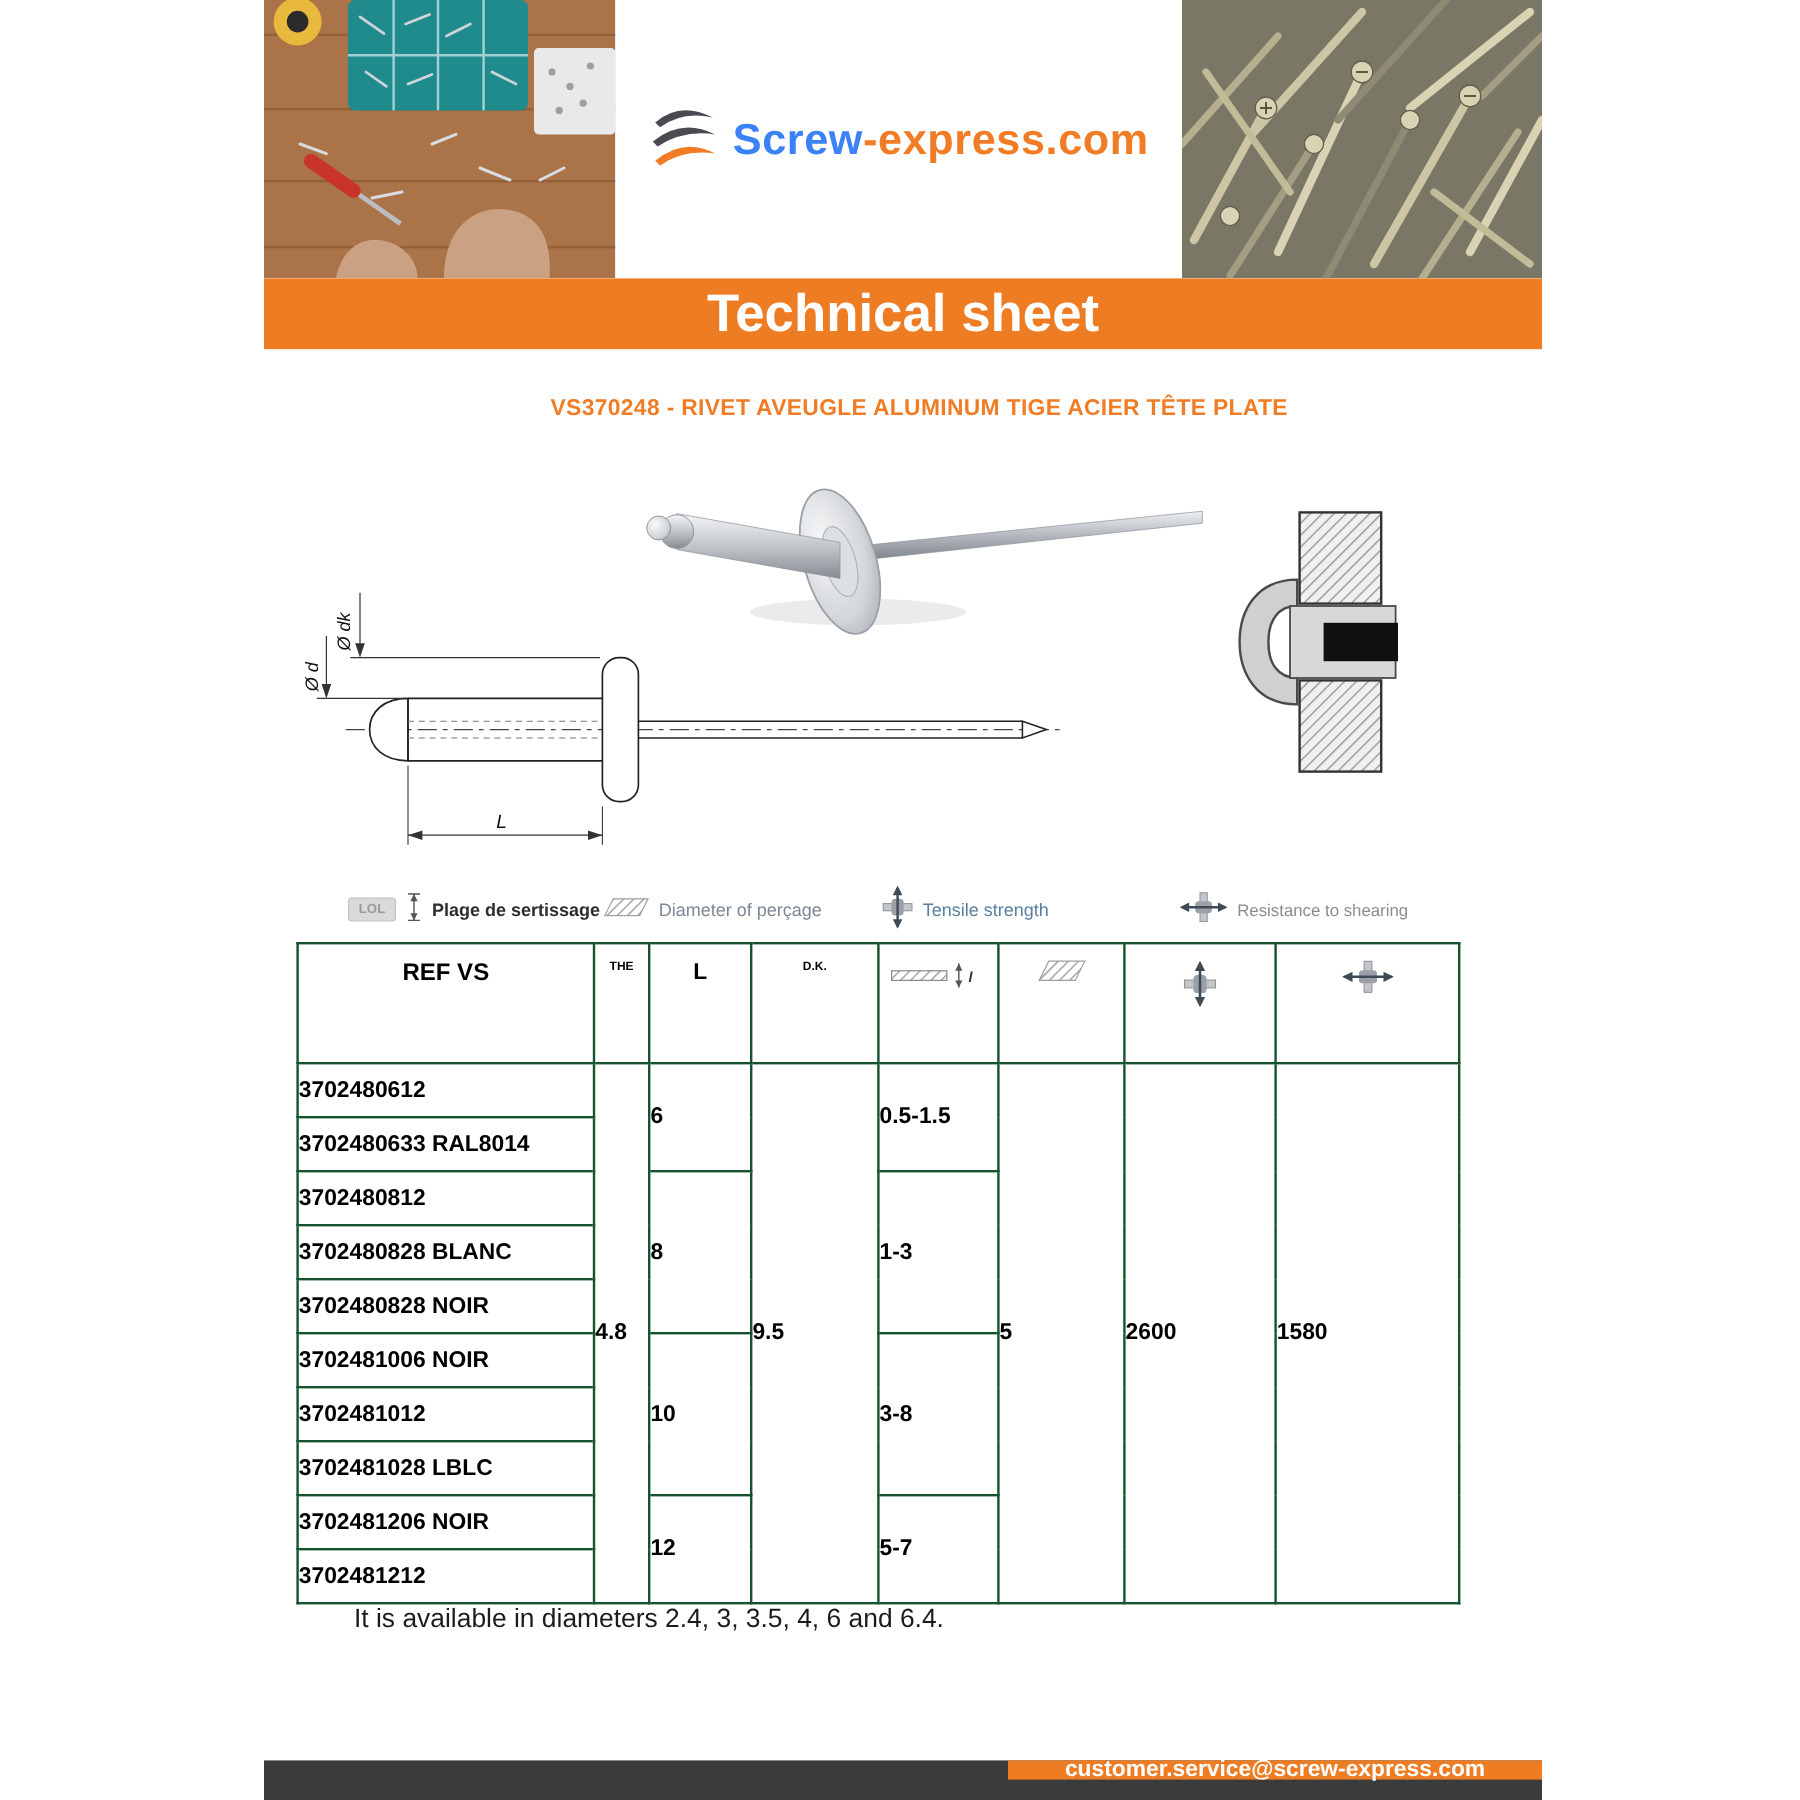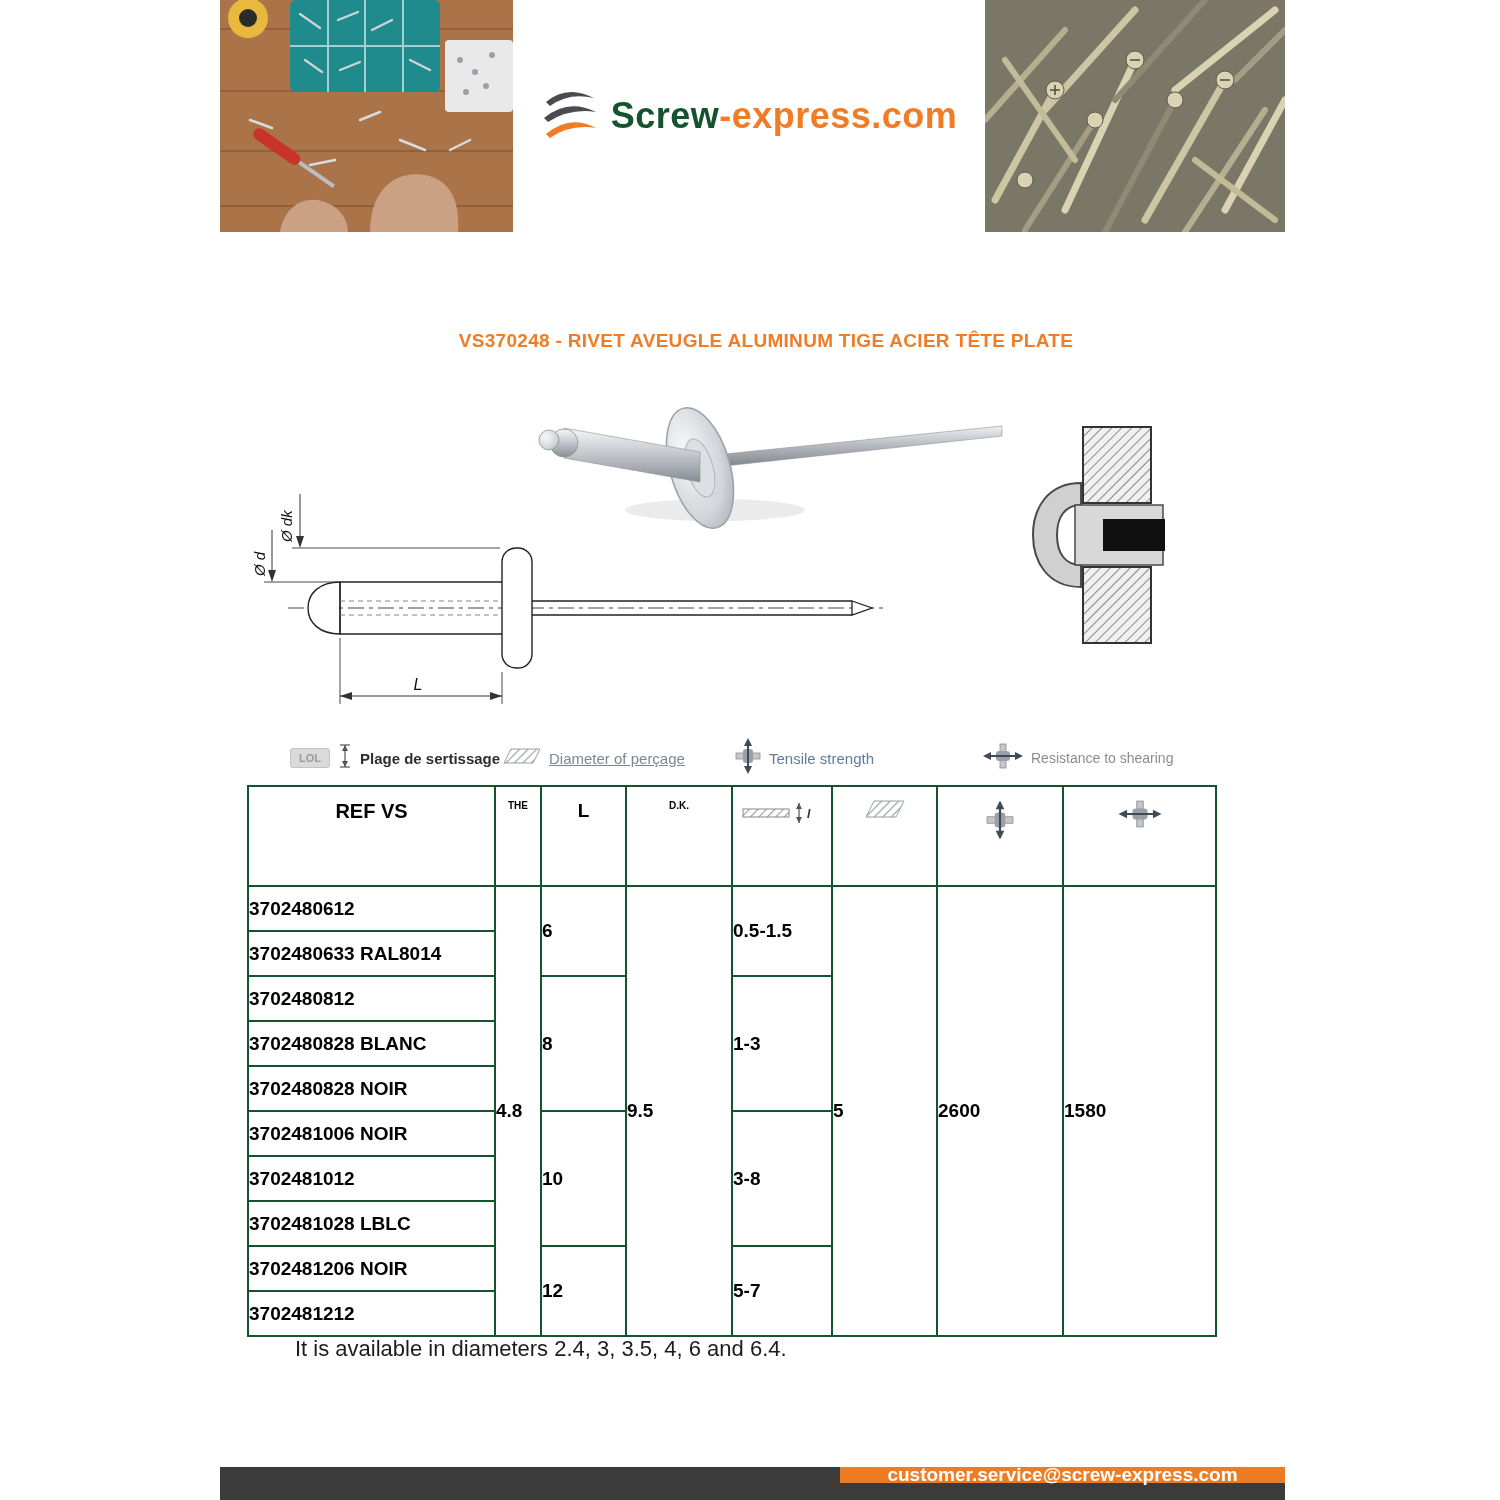--- a/index.html
+++ b/index.html
@@ -6,21 +6,21 @@
   body{width:1500px;height:1500px;background:#ffffff;font-family:"Liberation Sans",sans-serif;}
   .page{position:relative;width:1500px;height:1500px;background:#fff;overflow:hidden;}
 
   
   .header-photo{position:absolute;top:0;height:232px;overflow:hidden;}
   .photo-left{left:220px;width:293px;}
   .photo-right{left:985px;width:300px;}
   .logo-area{position:absolute;left:513px;top:0;width:472px;height:232px;background:#fff;
              display:flex;align-items:center;justify-content:center;gap:12px;}
   .logo-text{font-size:36px;font-weight:bold;letter-spacing:.5px;white-space:nowrap;}
-  .logo-part1{color:#14532d;}
+  .logo-part1{color:#3b82f6;}
   .logo-part2{color:#f07d26;}
 
   .banner{position:absolute;left:220px;top:232px;width:1065px;height:59px;background:#ee7c23;
           color:#fff;font-size:44px;font-weight:bold;display:flex;align-items:center;justify-content:center;}
 
   .product-title{position:absolute;left:16px;top:330px;width:1500px;text-align:center;
                  color:#f07d26;font-size:19px;font-weight:bold;letter-spacing:.3px;}
 
   
   .rivet-photo{position:absolute;left:490px;top:368px;}
@@ -30,21 +30,21 @@
   
   .legend{position:absolute;left:247px;top:738px;width:985px;height:40px;}
   .legend-item{position:absolute;top:0;height:40px;display:flex;align-items:center;gap:8px;white-space:nowrap;}
   .li-1{left:15px;}
   .li-2{left:256px;}
   .li-3{left:488px;}
   .li-4{left:736px;}
   .grip-badge{background:#dadada;border:1px solid #c2c2c2;border-radius:3px;color:#9a9a9a;
               font-size:11px;font-weight:bold;padding:3px 8px;margin-left:28px;}
   .legend-label-1{font-size:15px;font-weight:bold;color:#2e2e2e;}
-  .legend-label-2{font-size:15px;color:#7d8794;text-decoration:underline;}
+  .legend-label-2{font-size:15px;color:#7d8794;}
   .legend-label-3{font-size:15px;color:#5b7ea0;}
   .legend-label-4{font-size:14px;color:#8c8c8c;}
 
   
   .spec-table{position:absolute;left:247px;top:785px;border-collapse:collapse;table-layout:fixed;background:#fff;}
   .spec-table th,.spec-table td{border:2px solid #14532d;padding:0;color:#000;}
   .spec-table th{vertical-align:top;padding-top:13px;height:85px;}
   .spec-table td{vertical-align:middle;height:43px;}
   .th-ref{font-size:20px;font-weight:bold;}
   .th-small{font-size:10px;font-weight:bold;}
@@ -152,20 +152,21 @@
       </g>
       <g stroke="#4e4a3c" stroke-width="1.5">
         <line x1="65" y1="90" x2="75" y2="90"></line>
           <line x1="70" y1="85" x2="70" y2="95"></line>
         <line x1="145" y1="60" x2="155" y2="60"></line>
           <line x1="235" y1="80" x2="245" y2="80"></line>
       </g>
     </svg>
   </div>
 
+  <div class="banner">Technical sheet</div>
 
   <div class="product-title">VS370248 - RIVET AVEUGLE ALUMINUM TIGE ACIER TÊTE PLATE</div>
 
   <div class="rivet-photo">
     <svg width="530" height="170" viewBox="0 0 530 170">
       <defs>
         <linearGradient id="rodg" x1="0" y1="0" x2="0" y2="1">
           <stop offset="0" stop-color="#eef0f2"></stop>
             <stop offset="0.45" stop-color="#b9bdc3"></stop>
             <stop offset="1" stop-color="#7e838a"></stop>

